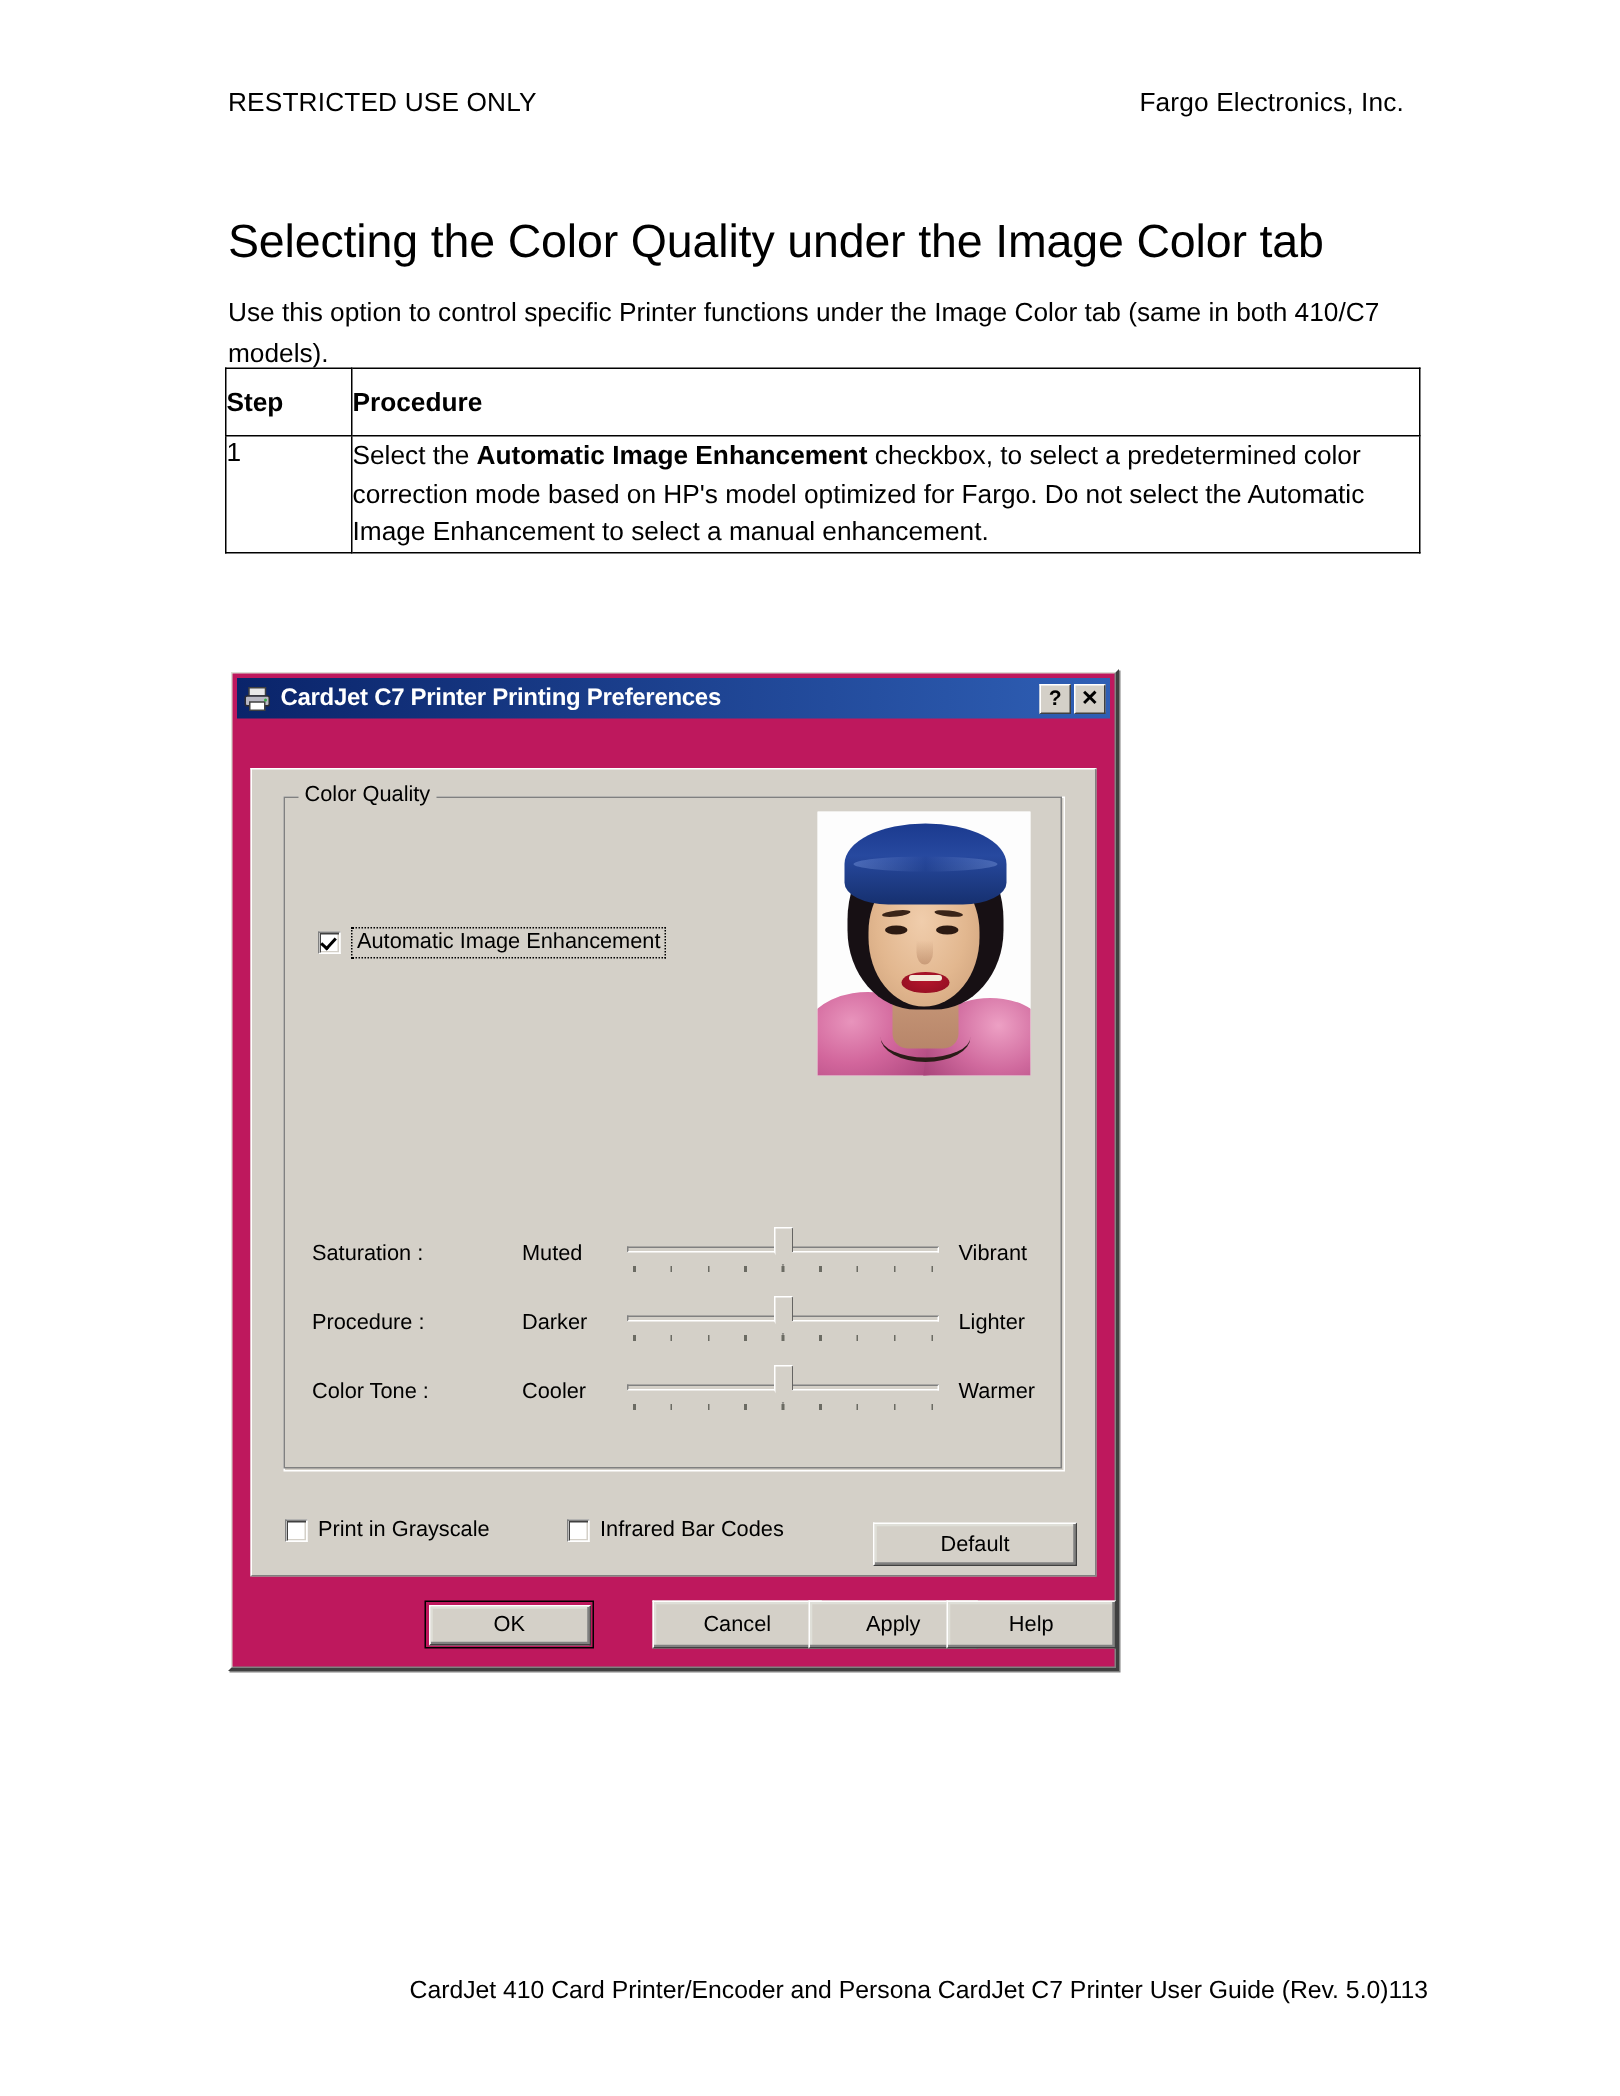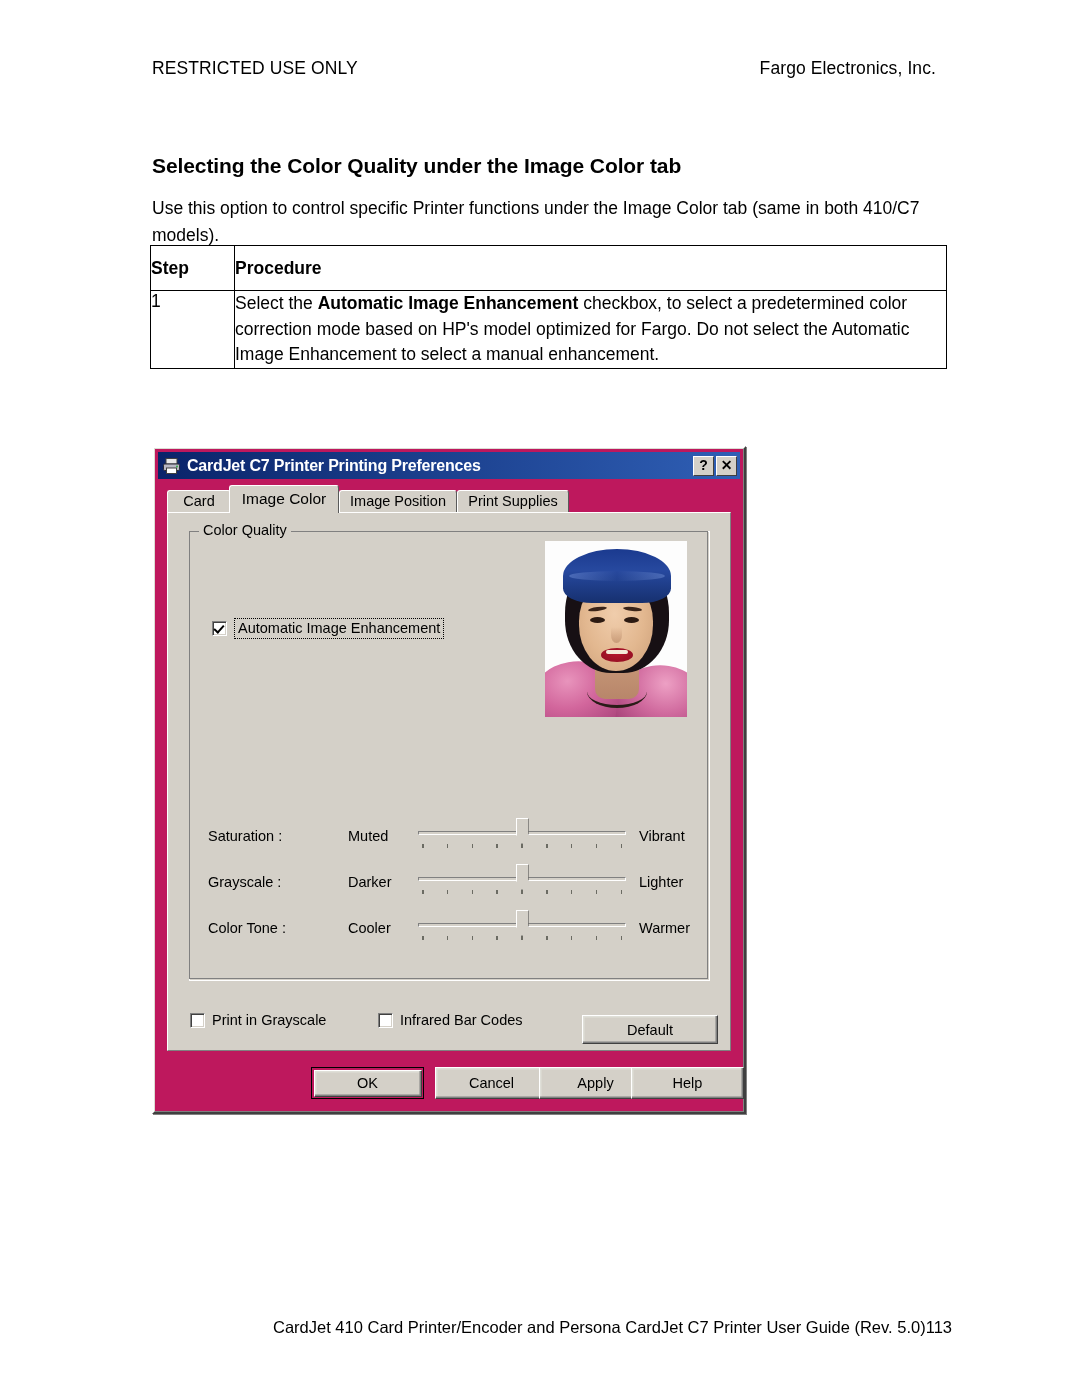--- a/index.html
+++ b/index.html
@@ -27,24 +27,24 @@
     justify-content: space-between;
     align-items: baseline;
     font-size: 17.5px;
     letter-spacing: 0.1px;
   }
 
   
   .section-title {
     position: absolute;
     left: 152px;
-    top: 140px;
+    top: 122px;
     width: 790px;
-    font-size: 21px;
-    font-weight: bold;
+    font-size: 31px;
+    font-weight: normal;
     letter-spacing: -0.1px;
   }
 
   
   .intro {
     position: absolute;
     left: 152px;
     top: 177px;
     width: 800px;
     font-size: 17.5px;
@@ -578,26 +578,20 @@
           <rect x="1.5" y="7" width="16" height="6.5" rx="1.2" fill="#b9b9c4" stroke="#2a2a35" stroke-width="1"></rect>
           <rect x="4.5" y="11" width="10" height="5.5" fill="#ffffff" stroke="#404040" stroke-width="1"></rect>
           <circle cx="15" cy="9.6" r="1" fill="#33aa44"></circle>
         </svg>
       </span>
       <span class="title-text">CardJet C7 Printer Printing Preferences</span>
       <span class="tb-btn">?</span>
       <span class="tb-btn">✕</span>
     </div>
 
-    <div class="tabstrip">
-      <div class="tab" style="left:0px;width:64px;">Card</div>
-      <div class="tab active" style="left:62px;width:110px;">Image Color</div>
-      <div class="tab" style="left:172px;width:118px;">Image Position</div>
-      <div class="tab" style="left:290px;width:112px;">Print Supplies</div>
-    </div>
 
     <div class="tabpage">
 
       <div class="groupbox">
         <span class="gb-label">Color Quality</span>
 
         <div class="cb-row auto-enh">
           <span class="cb-box checked"></span>
           <span class="cb-label focus-rect">Automatic Image Enhancement</span>
         </div>
@@ -637,21 +631,21 @@
                   <i class="sl-tick"></i>
                 <i class="sl-tick"></i>
                   <i class="sl-tick"></i>
                   <i class="sl-tick"></i>
               </span>
             </div>
             <span class="sl-max">Vibrant</span>
           </div>
 
           <div class="slider-row">
-            <span class="sl-name">Grayscale :</span>
+            <span class="sl-name">Procedure :</span>
             <span class="sl-min">Darker</span>
             <div class="sl-track-wrap">
               <span class="sl-track"></span>
               <span class="sl-thumb" style="left:50%;"></span>
               <span class="sl-ticks">
                 <i class="sl-tick"></i>
                   <i class="sl-tick"></i>
                   <i class="sl-tick"></i>
                 <i class="sl-tick"></i>
                   <i class="sl-tick"></i>
@@ -700,21 +694,21 @@
       </div>
 
       <div class="btn-default-pos">
         <div class="btn" style="width:100%;height:100%;">Default</div>
       </div>
 
     </div>
 
     <div class="dlg-buttons">
       <div class="slot ok">
-        <div class="btn-default-ring" style="width:100%;height:100%;margin-left:28px;">
+        <div class="btn-default-ring" style="width:100%;height:100%;">
           <div class="btn">OK</div>
         </div>
       </div>
       <div class="slot cancel">
         <div class="btn" style="width:100%;height:100%;margin-left:24px;">Cancel</div>
       </div>
       <div class="slot apply">
         <div class="btn" style="width:100%;height:100%;">Apply</div>
       </div>
       <div class="slot help">

